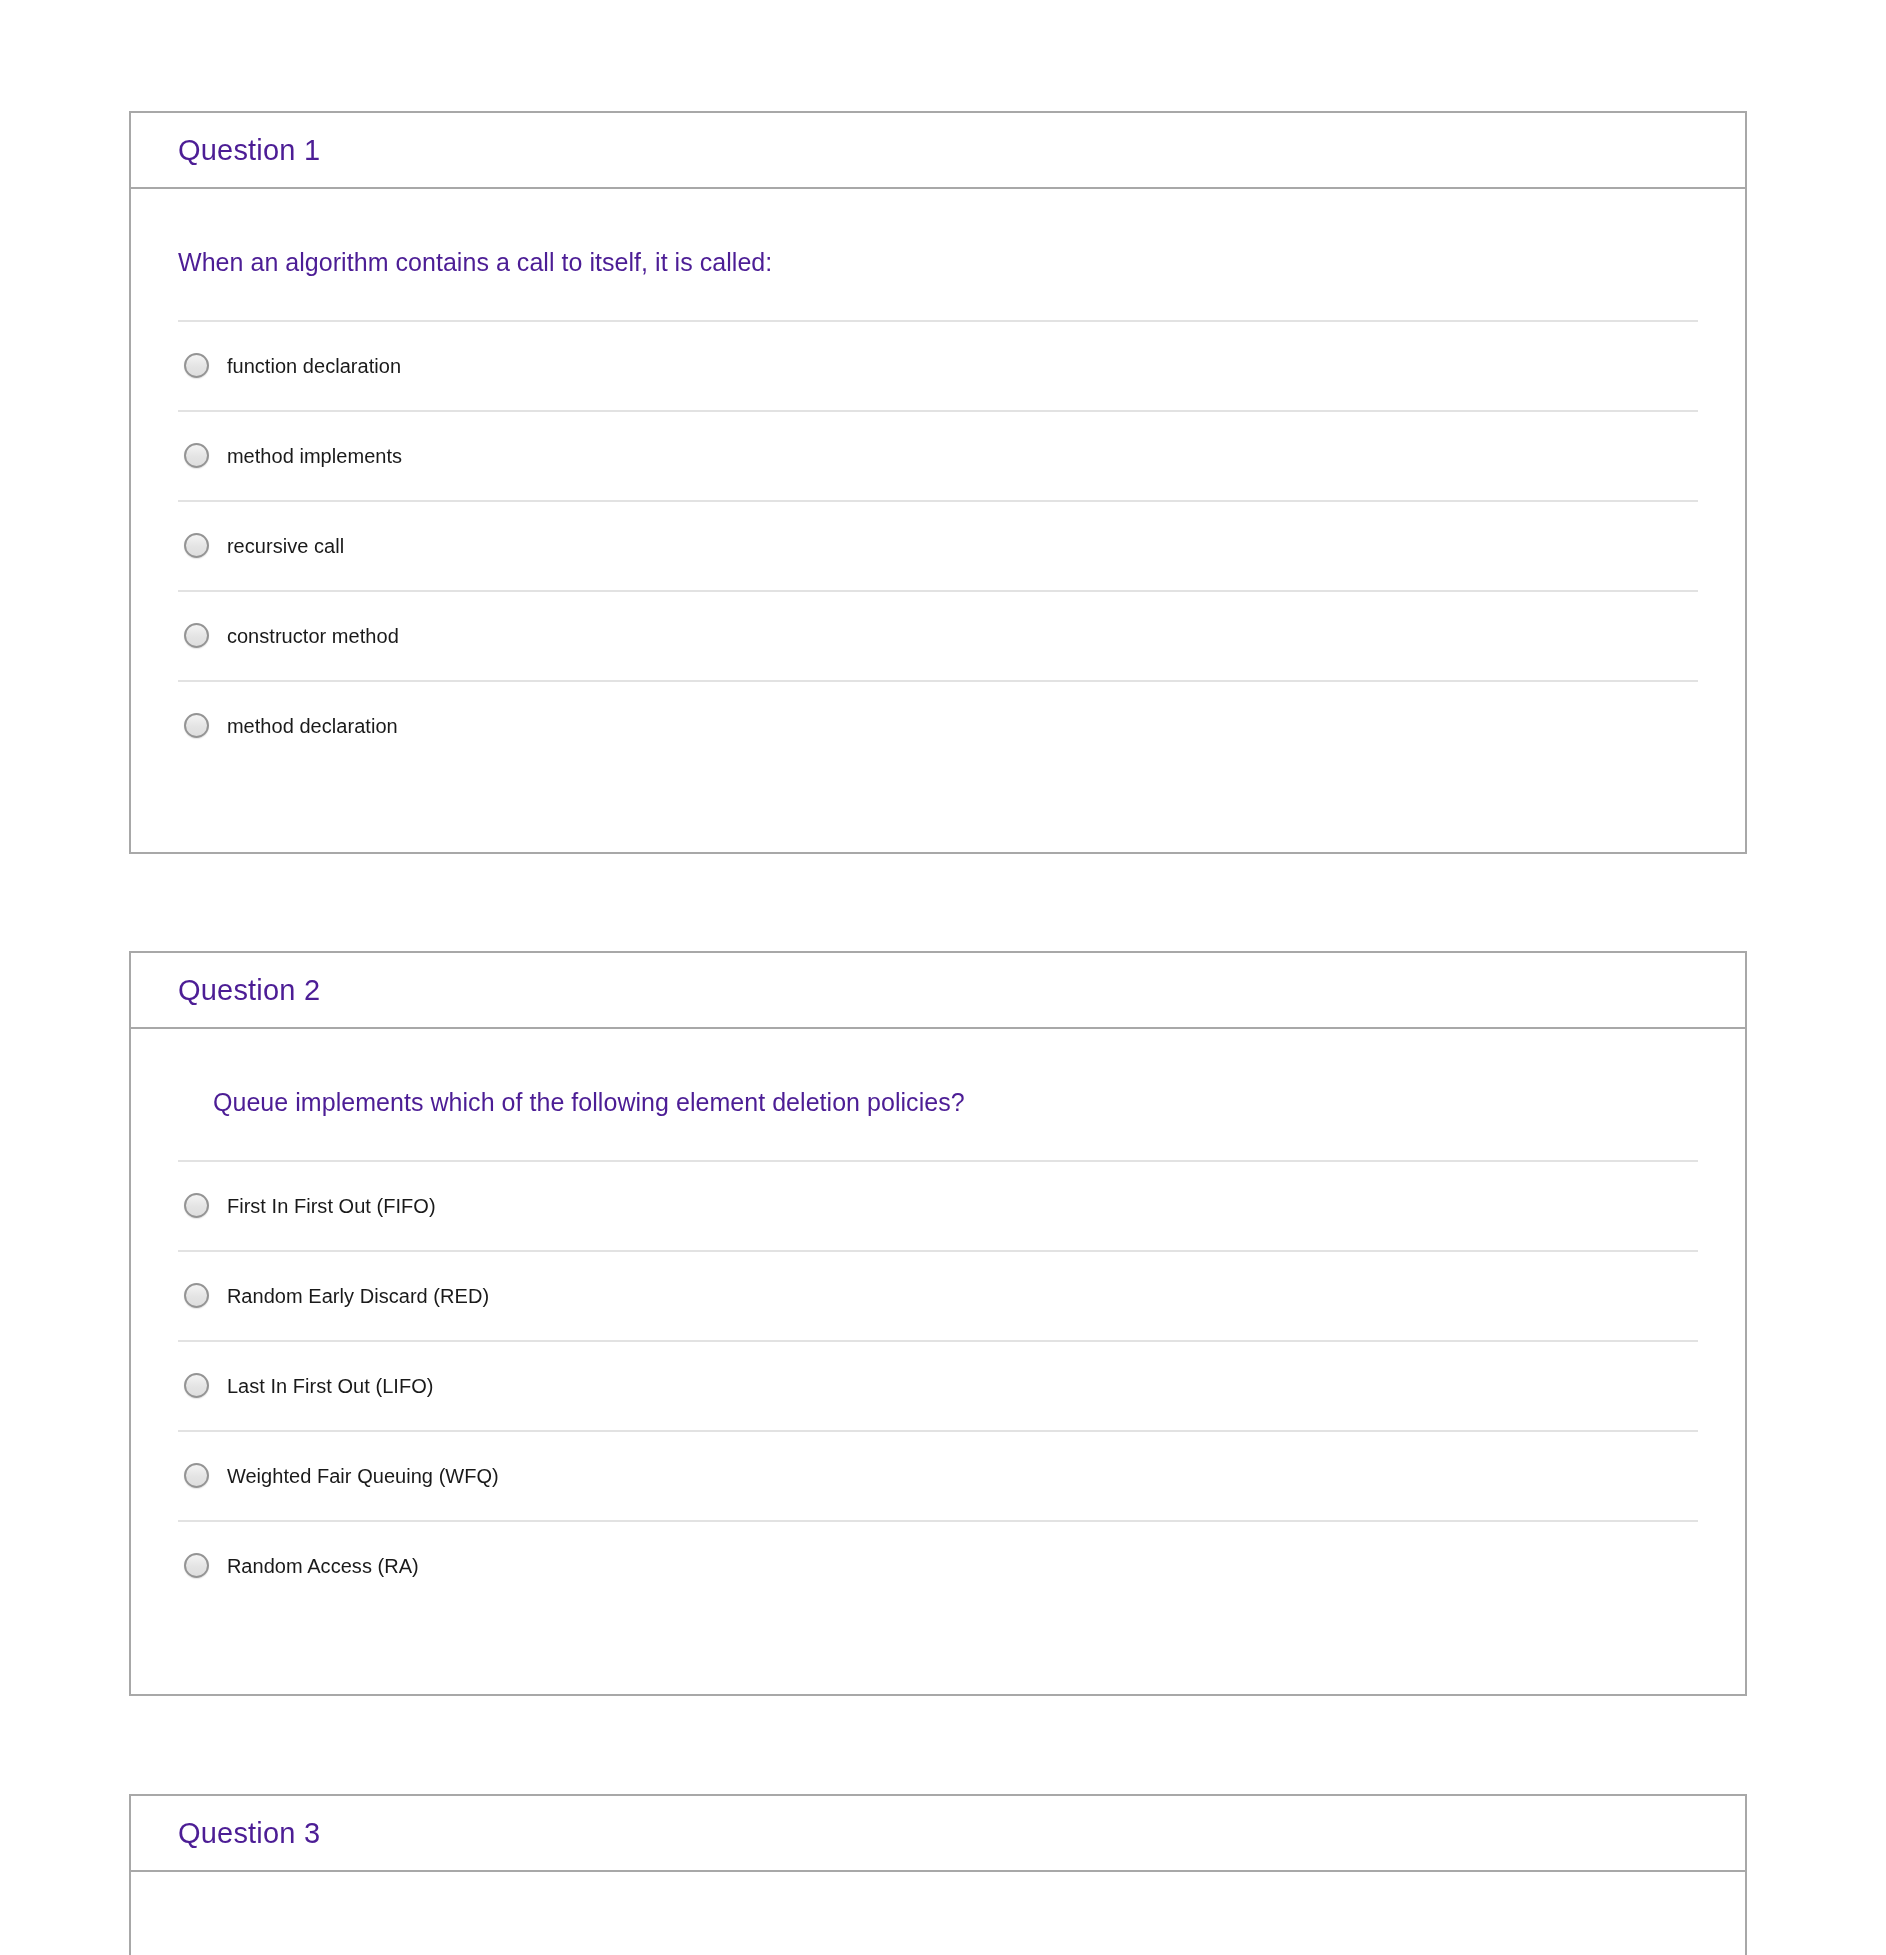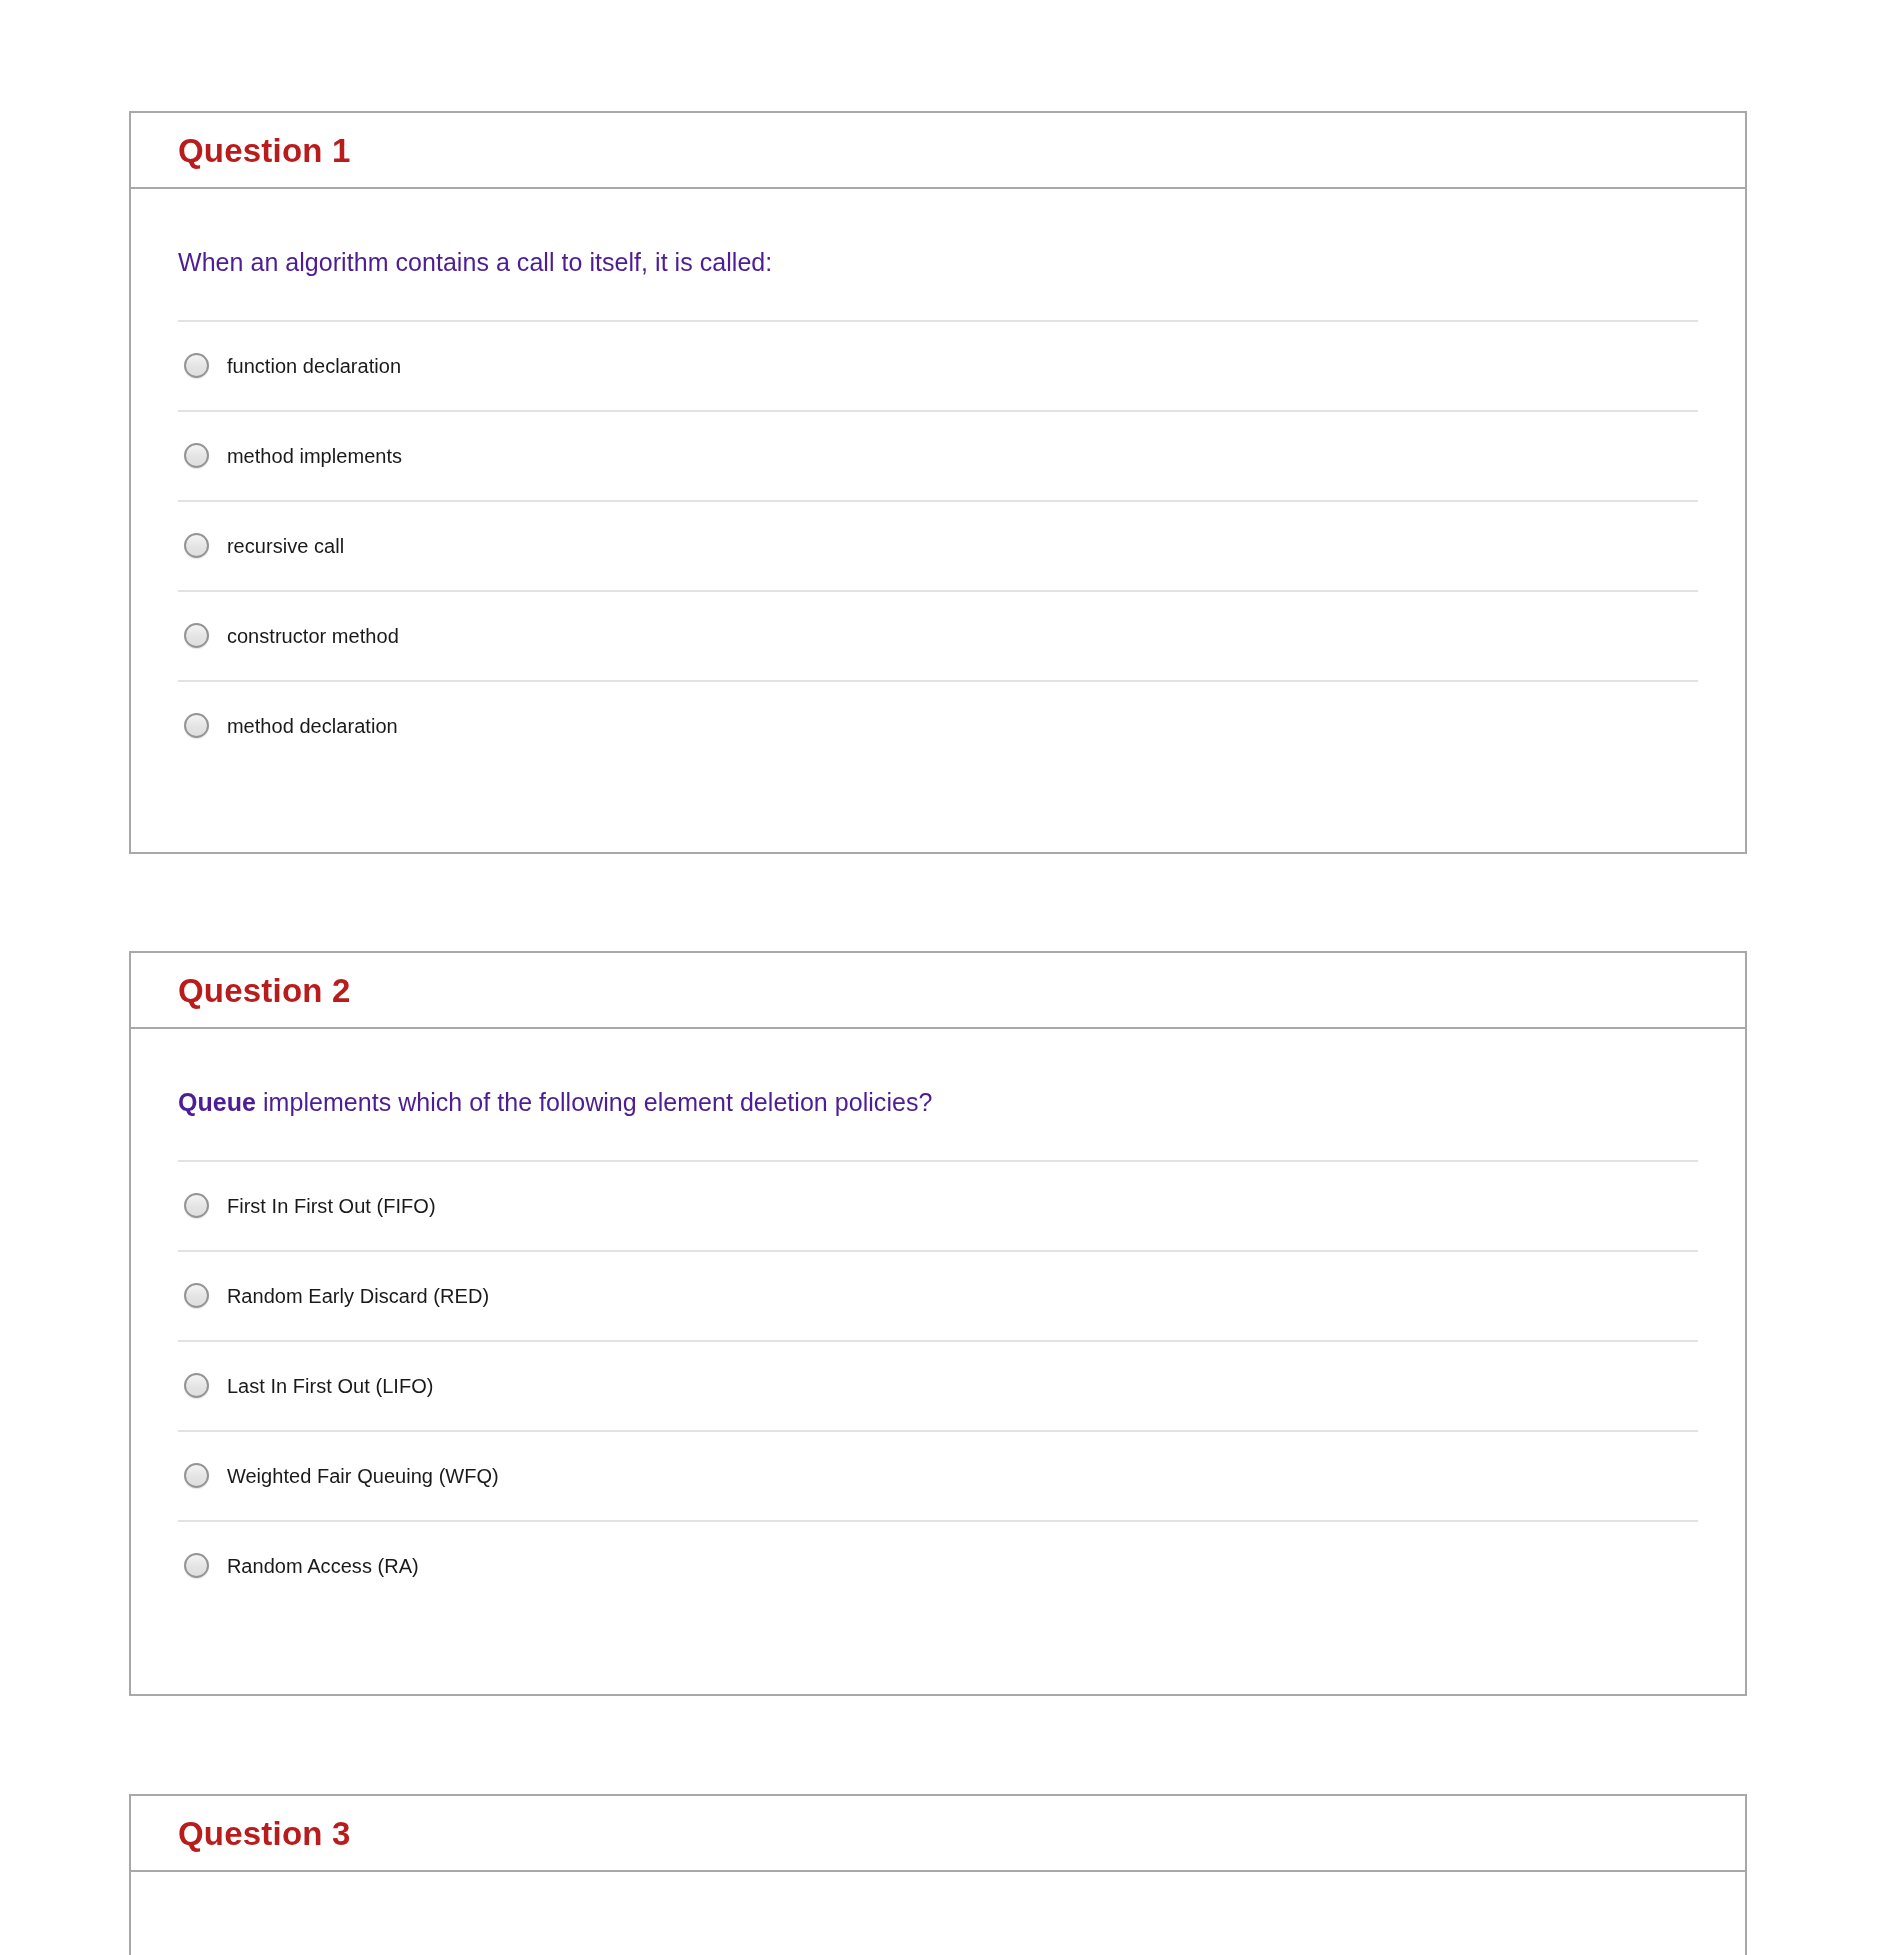--- a/index.html
+++ b/index.html
@@ -36,41 +36,41 @@
     height: 76px;
     border-bottom: 2.4px solid #a8a8a8;
     display: flex;
     align-items: center;
     padding-left: 47px;
     box-sizing: border-box;
     background: #ffffff;
   }
 
   .q-header-title {
-    font-size: 33px;
-    font-weight: bold;
+    font-size: 29px;
+    font-weight: normal;
     letter-spacing: 0.2px;
-    color: #b91c1c;
+    color: #4c1d95;
     line-height: 1;
   }
 
   .q-body {
     padding: 0 47px 0 47px;
     box-sizing: border-box;
   }
 
   .q-text {
     font-size: 25px;
     line-height: 1.42;
     color: #4c1d95;
     padding-top: 56px;
     padding-bottom: 0;
     letter-spacing: 0.04px;
   }
-  .q-text b { font-weight: bold; }
+  .q-text b { font-weight: normal; margin-left: 35px; }
 
   .options {
     margin-top: 39px;
   }
 
   .option-row {
     display: flex;
     align-items: center;
     height: 90px;
     border-top: 2px solid #e2e2e2;

